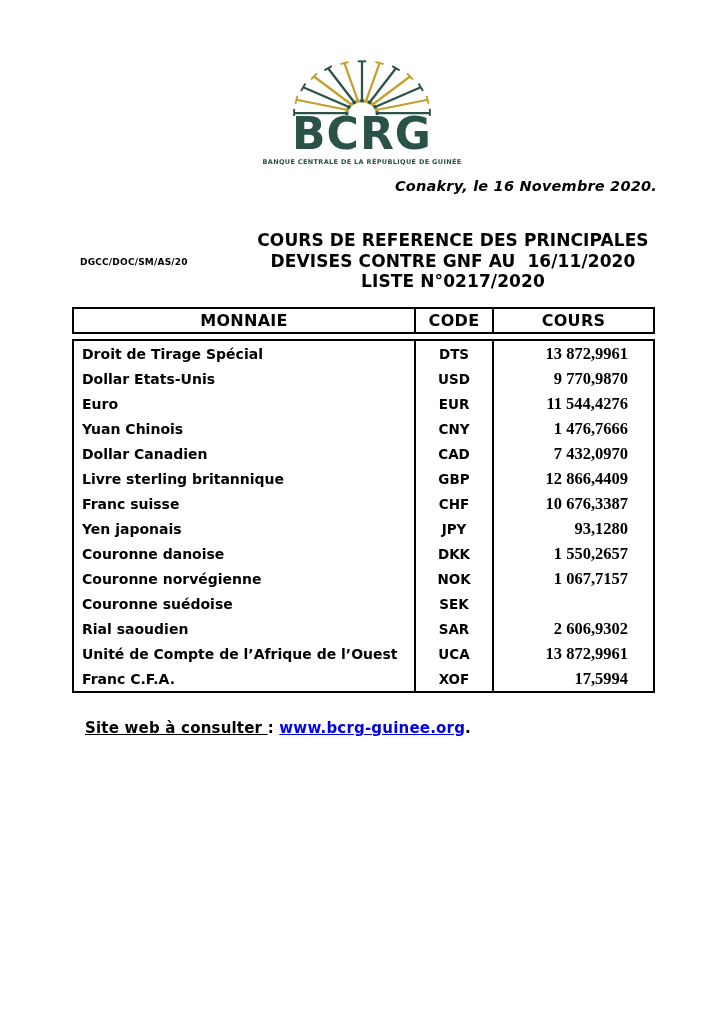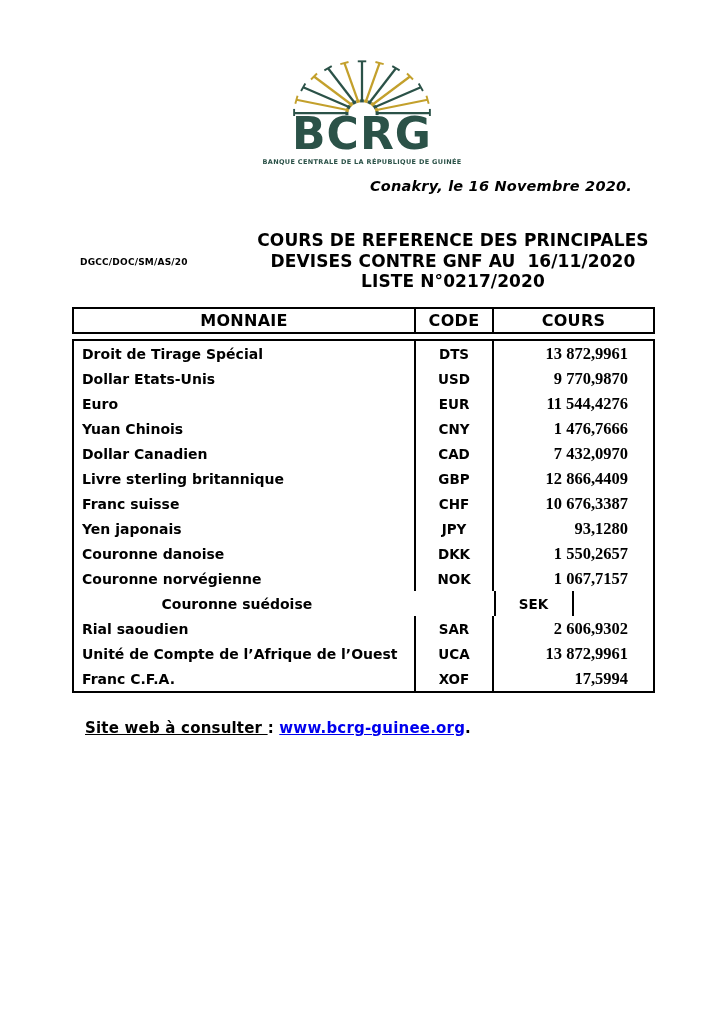--- a/index.html
+++ b/index.html
@@ -32,21 +32,21 @@
     font-size: 6.5px;
     font-weight: bold;
     letter-spacing: 0.35px;
     color: #2b5248;
     margin-top: 3px;
     white-space: nowrap;
   }
 
   
   .dateline {
-    top: 178px; right: 92px;
+    top: 178px; right: 67px;
     font-size: 14.5px;
     font-style: italic;
     font-weight: bold;
     letter-spacing: 0.2px;
   }
   .ref-code {
     top: 257px; left: 80px;
     font-size: 9px;
     font-weight: bold;
     letter-spacing: 0.2px;
@@ -76,21 +76,21 @@
     box-sizing: border-box; height: 100%; text-align: center;
   }
   .col1 { width: 342px; border-right: 2px solid #000; }
   .col2 { width: 78px;  border-right: 2px solid #000; }
   .col3 { flex: 1; }
   .tbody {
     border: 2px solid #000;
     margin-top: 5px;
     box-sizing: border-box;
   }
-  .tr { display: flex; height: 25px; justify-content: center; }
+  .tr { display: flex; height: 25px; }
   .td { display: flex; align-items: center; box-sizing: border-box; height: 100%; }
   .td.col1 { padding-left: 8px; font-size: 14px; font-weight: bold; justify-content: flex-start; }
   .td.col2 { font-size: 13.5px; font-weight: bold; justify-content: center; }
   .td.col3 {
     justify-content: flex-end; padding-right: 25px;
     font-family: "Liberation Serif", "DejaVu Serif", serif;
     font-size: 16.5px; font-weight: bold;
   }
 
   

